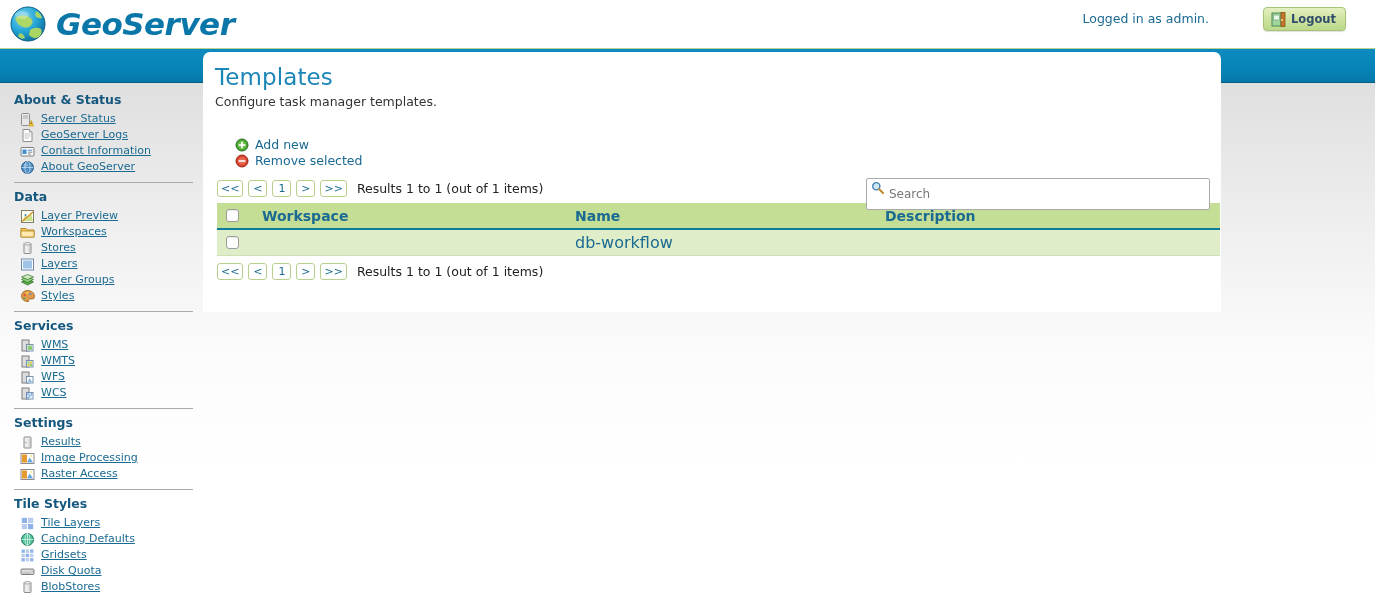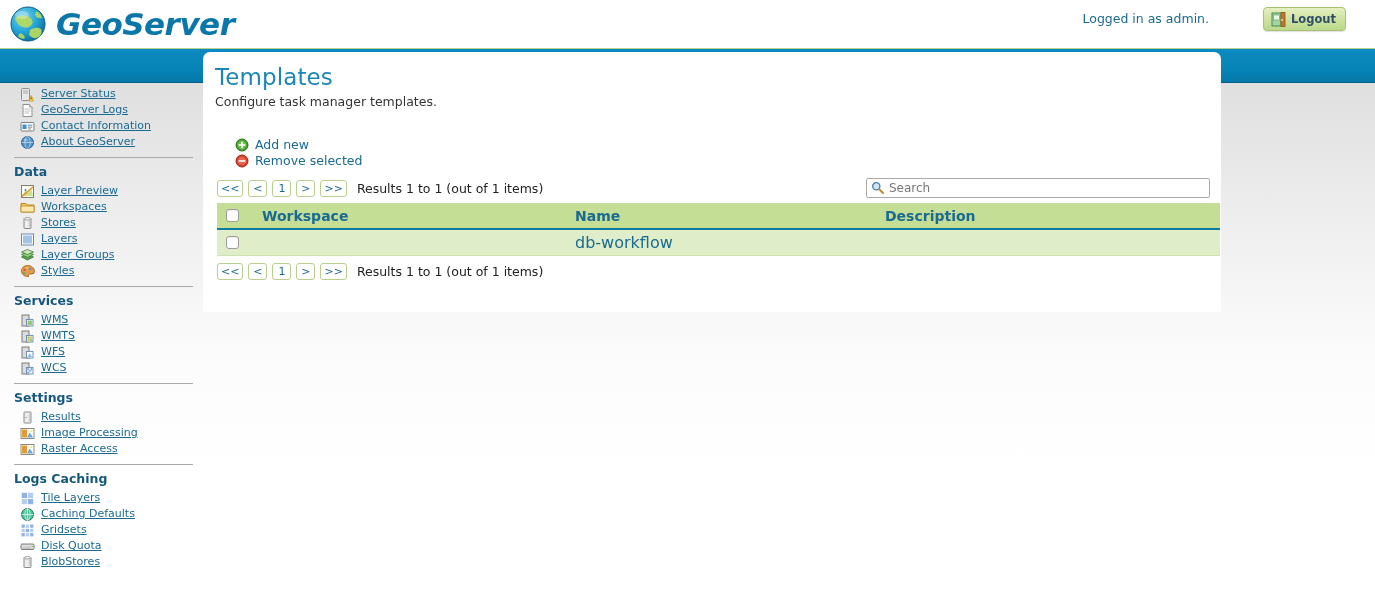--- a/index.html
+++ b/index.html
@@ -211,21 +211,21 @@
     margin-left: 5px;
     white-space: nowrap;
   }
   #search-wrap {
     position: absolute;
     right: 1px; top: -1px;
     width: 344px; height: 20px;
   }
   #search-input {
     width: 344px;
-    height: 20px;
+    height: 32px;
     box-sizing: border-box;
     border: 1px solid #aaaaaa;
     border-radius: 2px;
     padding: 0 4px 0 22px;
     font-size: 12px;
     color: #666666;
     font-family: "DejaVu Sans", "Liberation Sans", sans-serif;
     background: #ffffff;
   }
   #search-input::placeholder { color: #777777; }
@@ -325,20 +325,21 @@
     </span>
     <span class="lbl">Logout</span>
   </div>
 </div>
 
 <div id="blue-bar"></div>
 
 <div id="sidebar">
 
   <div class="nav-group">
+    <div class="nav-header">About &amp; Status</div>
     <div class="nav-item">
       <span class="nav-icon">
         <svg width="15" height="15" viewBox="0 0 15 15">
           <rect x="1.5" y="1.5" width="8" height="12" rx="1" fill="#e8e8e8" stroke="#8f8f8f" stroke-width="1"></rect>
           <line x1="3" y1="4" x2="8" y2="4" stroke="#9b9b9b" stroke-width="0.8"></line>
           <line x1="3" y1="6" x2="8" y2="6" stroke="#9b9b9b" stroke-width="0.8"></line>
           <path d="M9 14 L13.5 14 L11.25 8.5 Z" fill="#ffd84d" stroke="#c79a12" stroke-width="0.8"></path>
           <line x1="11.25" y1="10.6" x2="11.25" y2="12.3" stroke="#6b5200" stroke-width="1"></line>
         </svg>
       </span>
@@ -534,21 +535,21 @@
           <path d="M7 11.5 L9.5 6.5 L11.5 9 L13 11.5 Z" fill="#6aa8dd"></path>
           <circle cx="11.5" cy="5" r="1.1" fill="#f4e06a"></circle>
         </svg>
       </span>
       <span class="nav-label">Raster Access</span>
     </div>
     <div class="nav-sep"></div>
   </div>
 
   <div class="nav-group">
-    <div class="nav-header">Logs Caching</div>
+    <div class="nav-header">Tile Styles</div>
     <div class="nav-item">
       <span class="nav-icon">
         <svg width="15" height="15" viewBox="0 0 15 15">
           <rect x="1.8" y="1.8" width="5.2" height="5.2" fill="#8fb3e8"></rect>
           <rect x="8" y="1.8" width="5.2" height="5.2" fill="#b6cdf0"></rect>
           <rect x="1.8" y="8" width="5.2" height="5.2" fill="#b6cdf0"></rect>
           <rect x="8" y="8" width="5.2" height="5.2" fill="#8fb3e8"></rect>
         </svg>
       </span>
       <span class="nav-label">Tile Layers</span>

